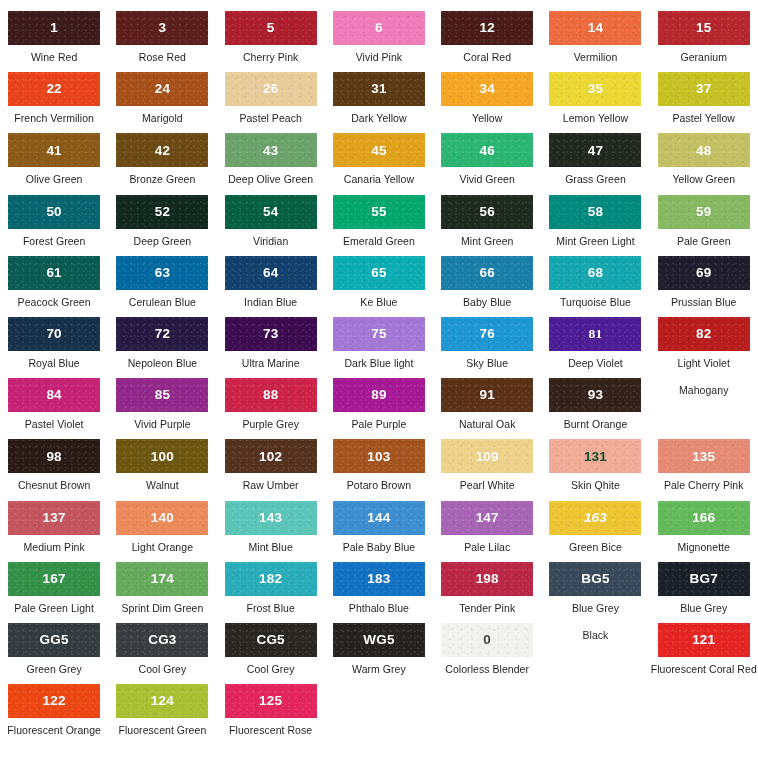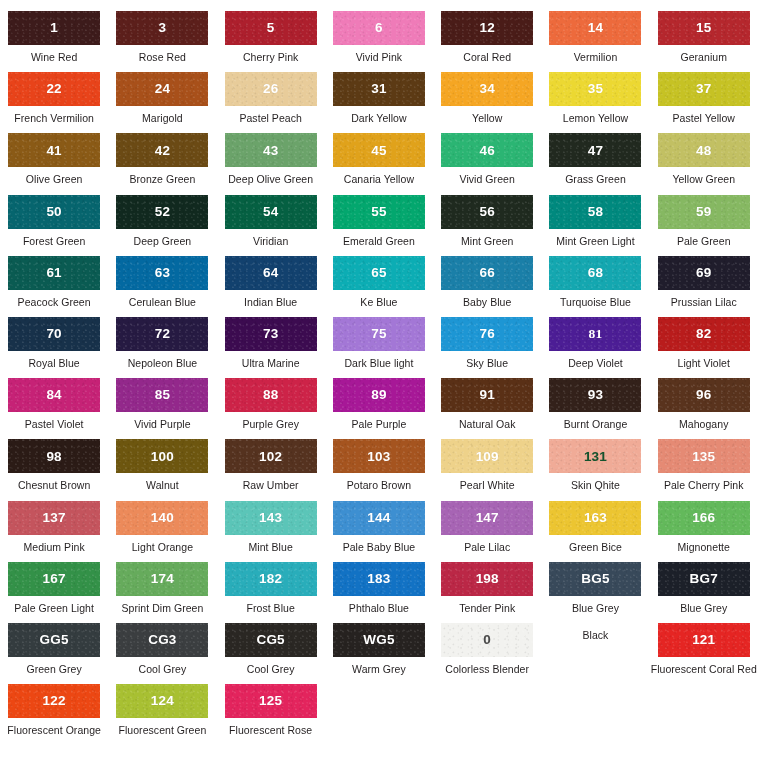--- a/index.html
+++ b/index.html
@@ -319,21 +319,21 @@
           <span class="grain"></span>
           <span class="code" style="color: rgb(255, 255, 255);">68</span>
         </div>
         <div class="name" style="color: rgb(35, 31, 32);">Turquoise Blue</div>
       </div>
       <div class="cell">
         <div class="swatch" style="background: rgb(32, 29, 44);">
           <span class="grain"></span>
           <span class="code" style="color: rgb(255, 255, 255);">69</span>
         </div>
-        <div class="name" style="color: rgb(35, 31, 32);">Prussian Lilac</div>
+        <div class="name" style="color: rgb(35, 31, 32);">Prussian Blue</div>
       </div>
       <div class="cell">
         <div class="swatch" style="background: rgb(23, 49, 74);">
           <span class="grain"></span>
           <span class="code" style="color: rgb(255, 255, 255);">70</span>
         </div>
         <div class="name" style="color: rgb(35, 31, 32);">Royal Blue</div>
       </div>
       <div class="cell">
         <div class="swatch" style="background: rgb(38, 26, 66);">
@@ -413,24 +413,20 @@
         <div class="name" style="color: rgb(35, 31, 32);">Natural Oak</div>
       </div>
       <div class="cell">
         <div class="swatch" style="background: rgb(51, 33, 26);">
           <span class="grain"></span>
           <span class="code" style="color: rgb(255, 255, 255);">93</span>
         </div>
         <div class="name" style="color: rgb(35, 31, 32);">Burnt Orange</div>
       </div>
       <div class="cell">
-        <div class="swatch" style="background: rgb(89, 51, 29);">
-          <span class="grain"></span>
-          <span class="code" style="color: rgb(255, 255, 255);">96</span>
-        </div>
         <div class="name" style="color: rgb(35, 31, 32);">Mahogany</div>
       </div>
       <div class="cell">
         <div class="swatch" style="background: rgb(43, 27, 22);">
           <span class="grain"></span>
           <span class="code" style="color: rgb(255, 255, 255);">98</span>
         </div>
         <div class="name" style="color: rgb(35, 31, 32);">Chesnut Brown</div>
       </div>
       <div class="cell">
@@ -504,21 +500,21 @@
         <div class="name" style="color: rgb(35, 31, 32);">Pale Baby Blue</div>
       </div>
       <div class="cell">
         <div class="swatch" style="background: rgb(167, 100, 180);">
           <span class="grain"></span>
           <span class="code" style="color: rgb(255, 255, 255);">147</span>
         </div>
         <div class="name" style="color: rgb(35, 31, 32);">Pale Lilac</div>
       </div>
       <div class="cell">
-        <div class="swatch" style="background: rgb(236, 197, 49);">
+        <div class="swatch" style="background: rgb(236, 197, 49); font-style: italic;">
           <span class="grain"></span>
           <span class="code" style="color: rgb(255, 255, 255);">163</span>
         </div>
         <div class="name" style="color: rgb(35, 31, 32);">Green Bice</div>
       </div>
       <div class="cell">
         <div class="swatch" style="background: rgb(99, 185, 91);">
           <span class="grain"></span>
           <span class="code" style="color: rgb(255, 255, 255);">166</span>
         </div>

